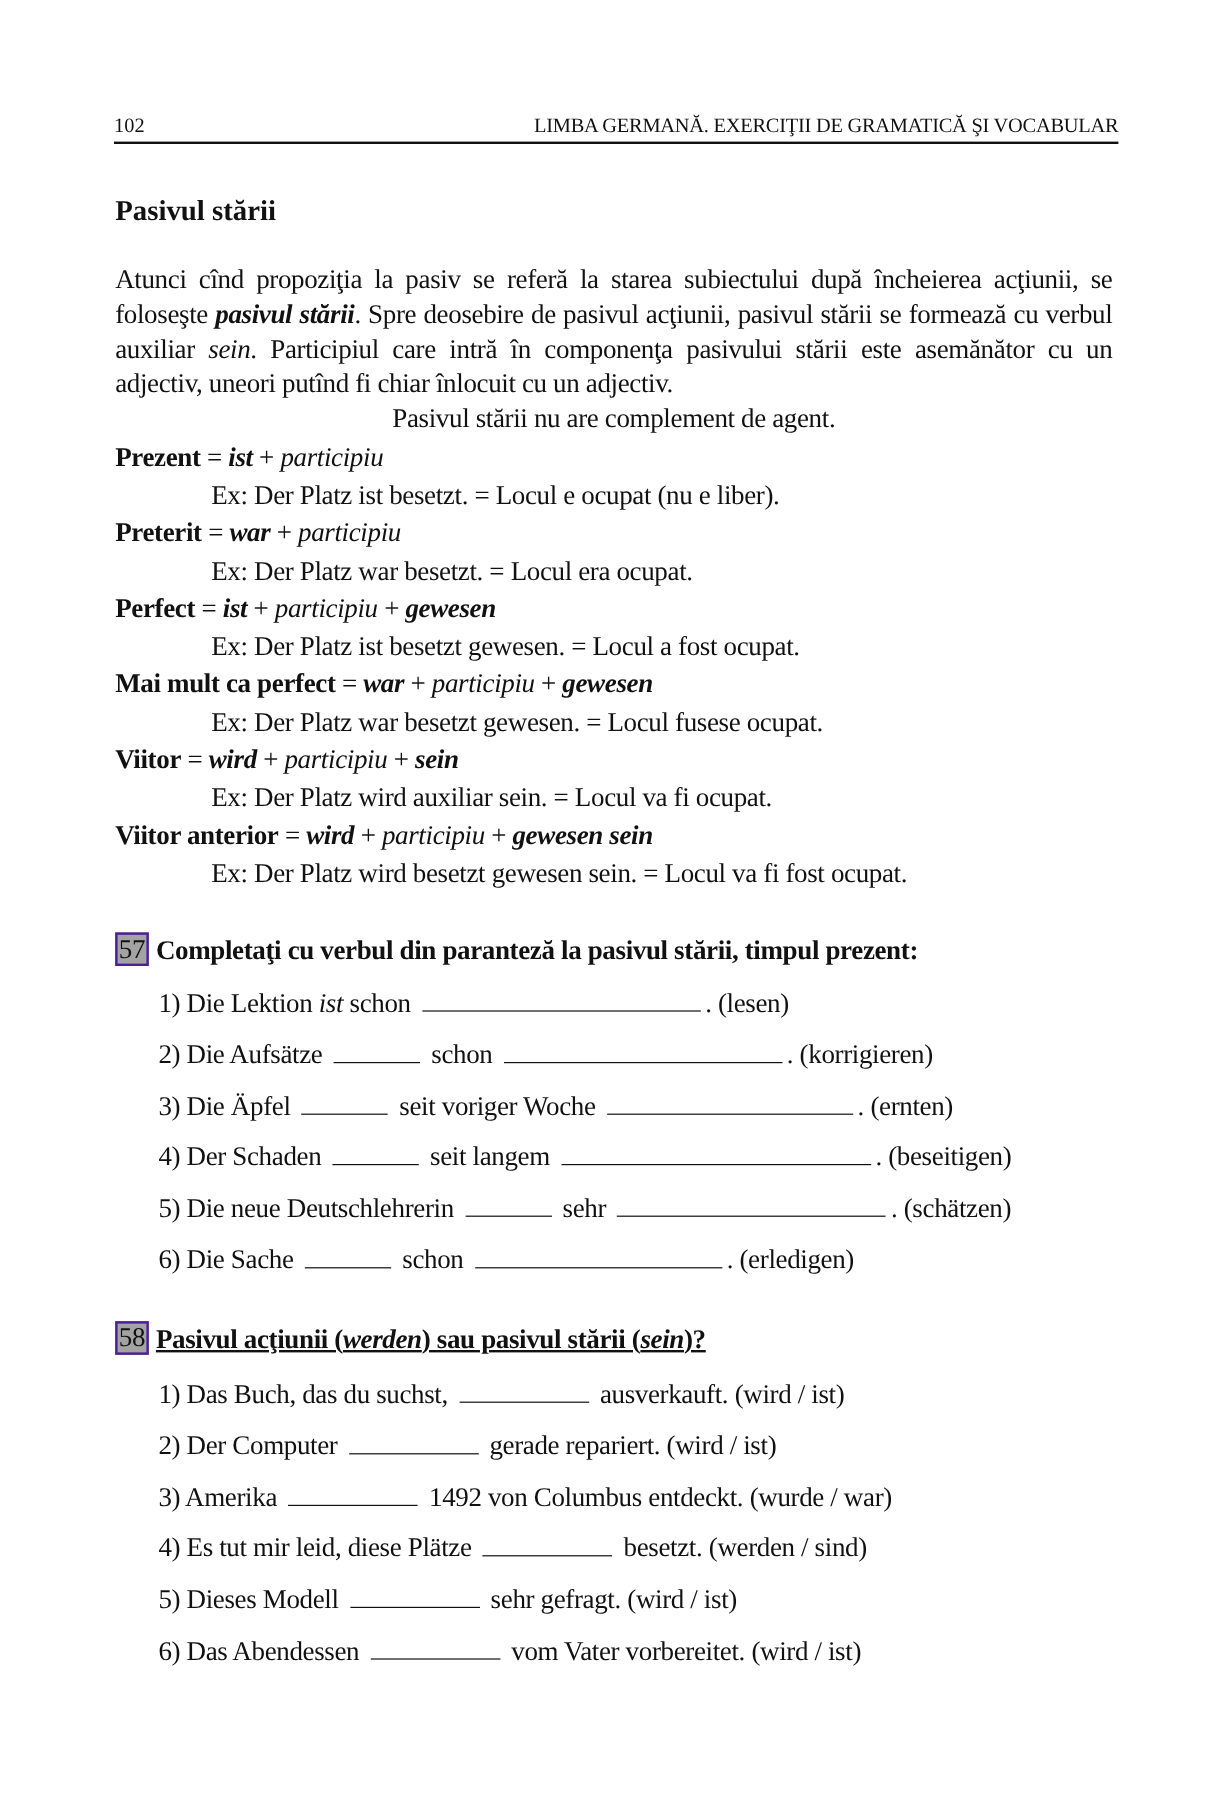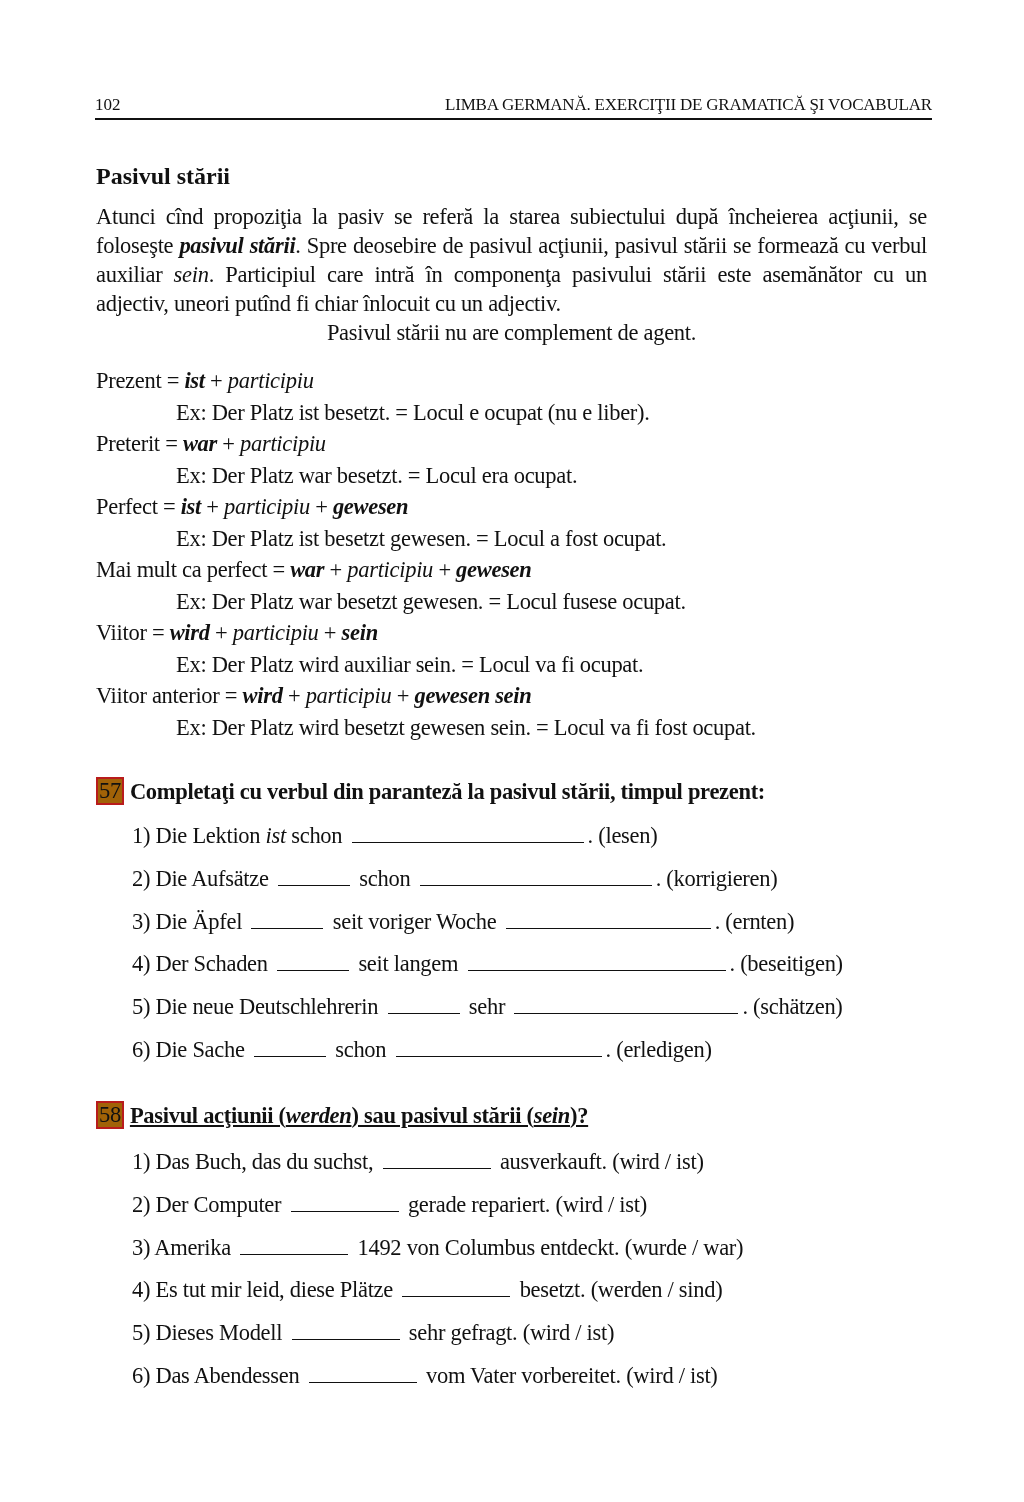--- a/index.html
+++ b/index.html
@@ -13,39 +13,39 @@
       font-size: 17px; line-height: 26px;
     }
     .header .pn { position: absolute; left: 0; top: 0; }
     .header .rt { position: absolute; right: 0; top: 0; letter-spacing: -0.2px; }
 
     .title {
       position: absolute; left: 96px; top: 160px;
       font-size: 24px; font-weight: bold; line-height: 32px;
     }
     .para {
-      position: absolute; left: 96px; top: 202px; width: 831px;
+      position: absolute; left: 96px; top: 218px; width: 831px;
       font-size: 22.5px; line-height: 29px; text-align: justify;
       letter-spacing: -0.3px;
     }
     .para .lastline { text-align: center; }
 
     .rule-block { position: absolute; left: 96px; top: 365px; width: 840px; font-size: 22.5px; letter-spacing: -0.3px; }
     .rule-row { height: 31.5px; line-height: 31.5px; white-space: nowrap; }
     .rule-row.ex { padding-left: 80px; }
-    .b { font-weight: normal; margin-top: 41px; }
+    .b { font-weight: bold; margin-top: 41px; }
     .i { font-style: italic; }
     .bi { font-weight: bold; font-style: italic; }
 
     .ex-head {
       position: absolute; left: 96px; font-size: 22.5px; font-weight: bold;
       line-height: 30px; white-space: nowrap; letter-spacing: -0.3px;
     }
     .num-box {
-      display: inline-block; background: #a16207; border: 2px solid #b91c1c;
+      display: inline-block; background: #a3a3a3; border: 2px solid #4c1d95;
       padding: 0 1px; line-height: 24px; height: 24px; font-weight: normal;
       margin-right: 6px; vertical-align: 1px;
     }
     .items { position: absolute; left: 96px; font-size: 22.5px; letter-spacing: -0.3px; margin-left: 36px; }
     .item { height: 42.8px; line-height: 32px; white-space: nowrap; }
     .blank {
       display: inline-block; border-bottom: 1.5px solid #111; height: 20px;
       vertical-align: baseline; margin: 0 4px;
     }
     .b-s { width: 72px; }

